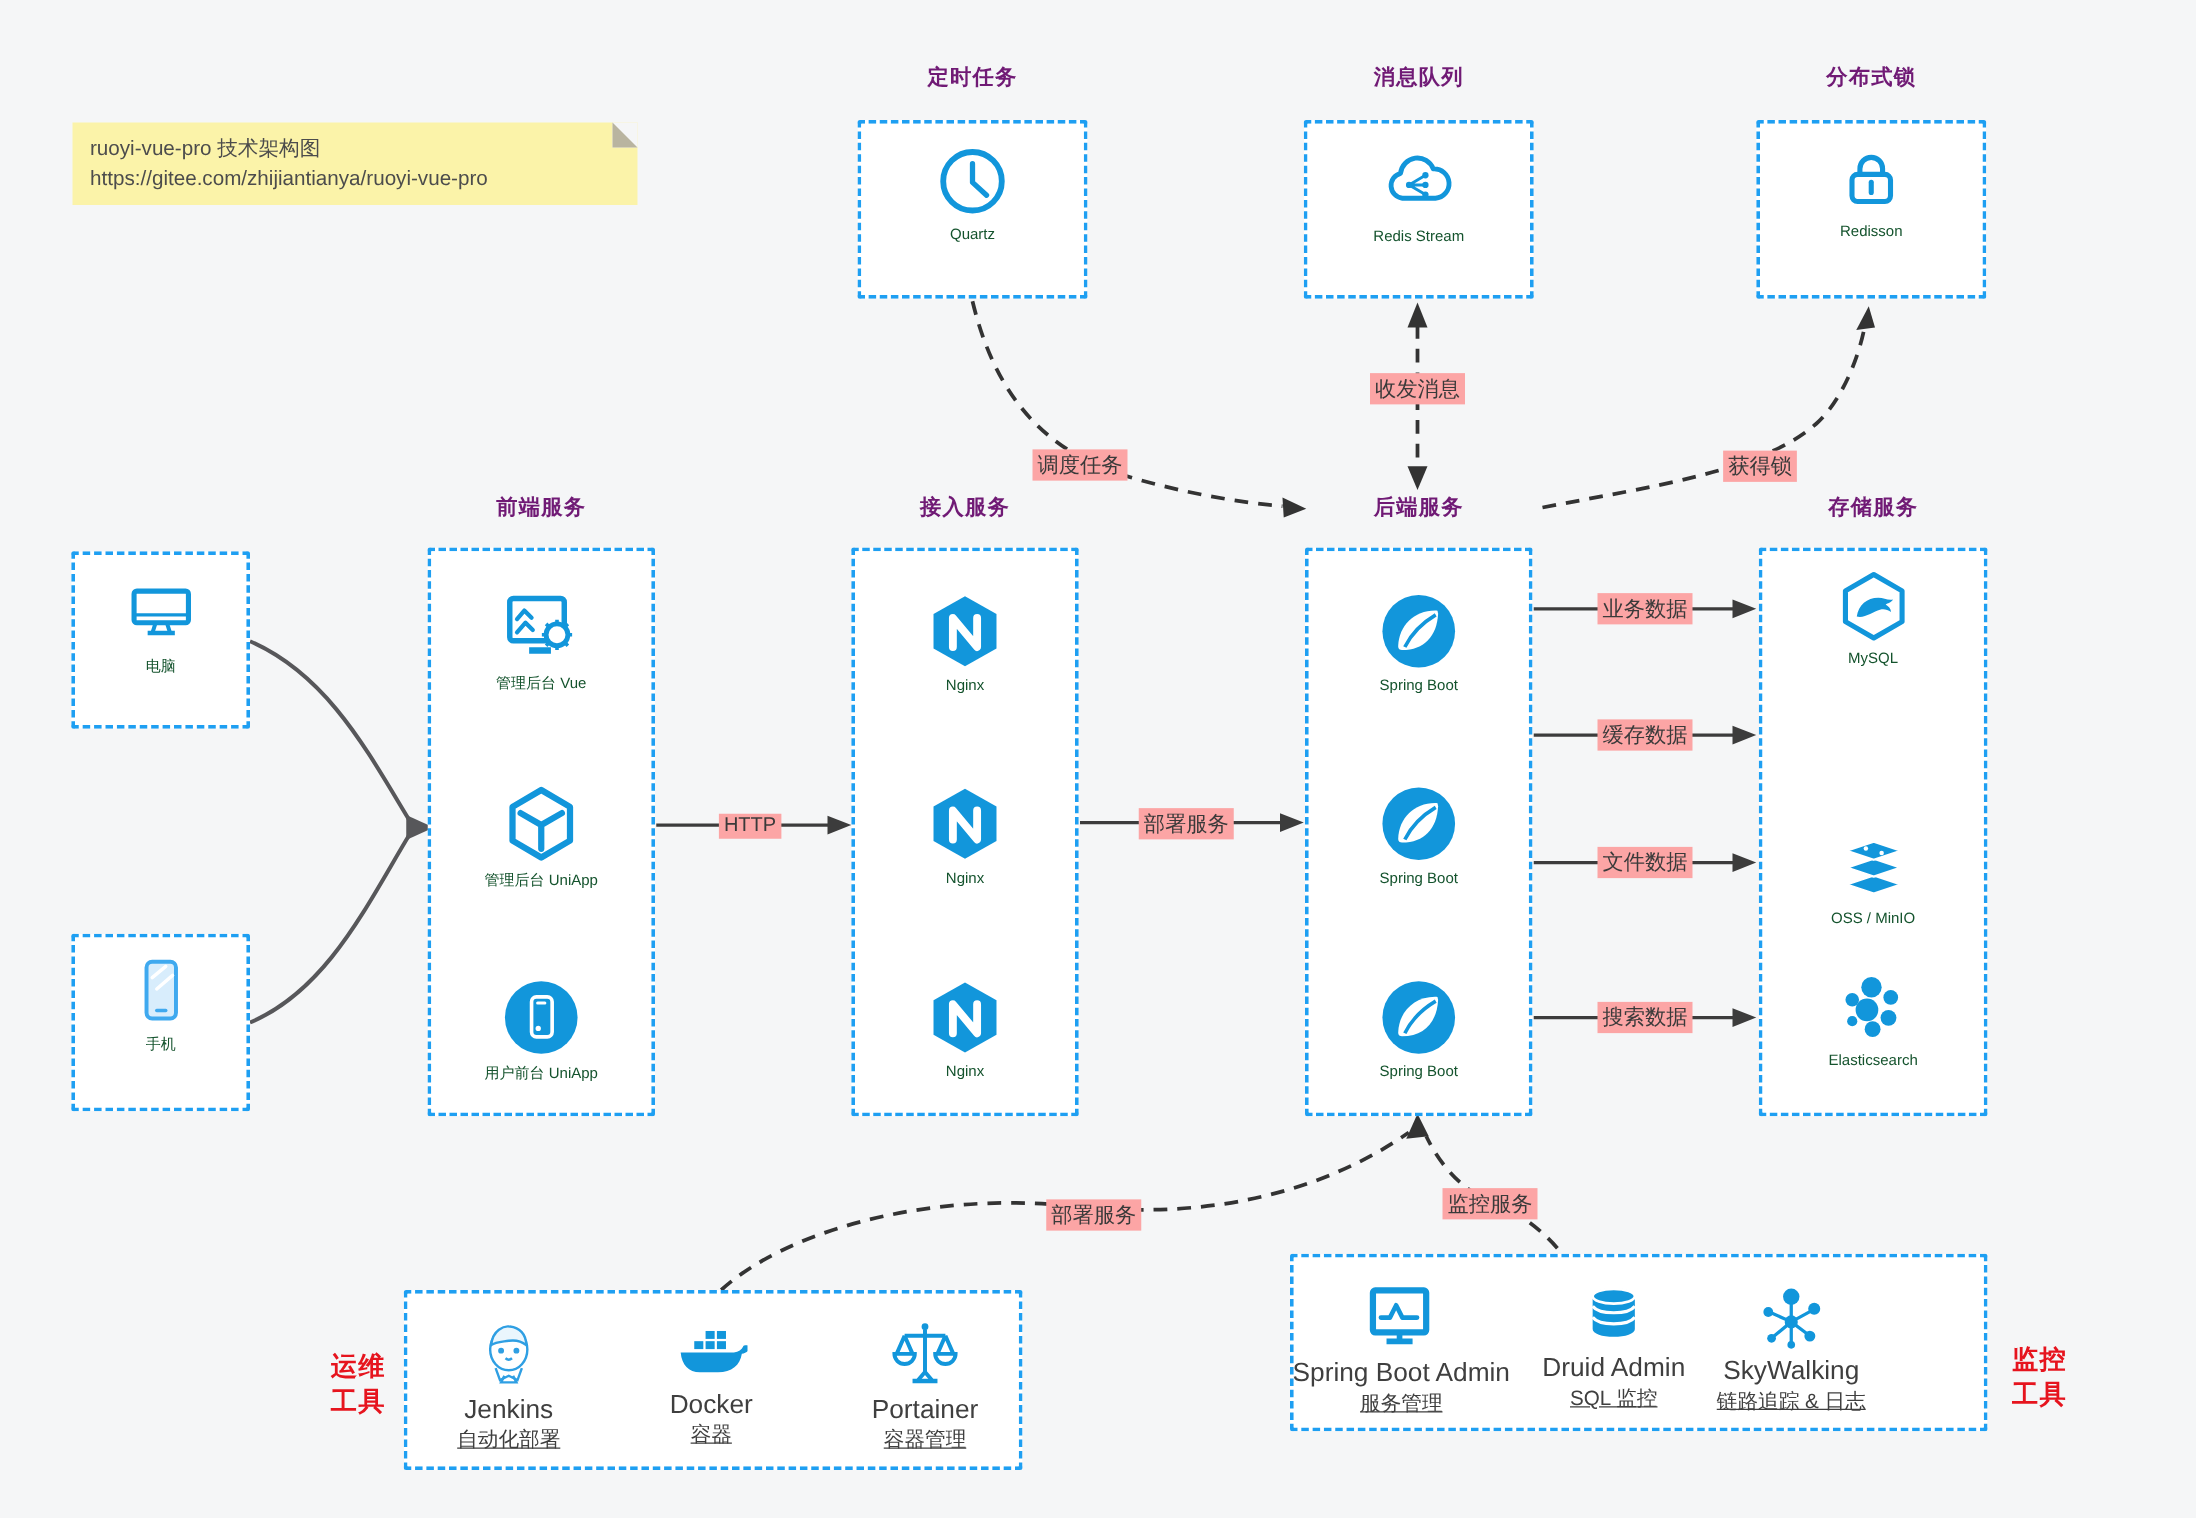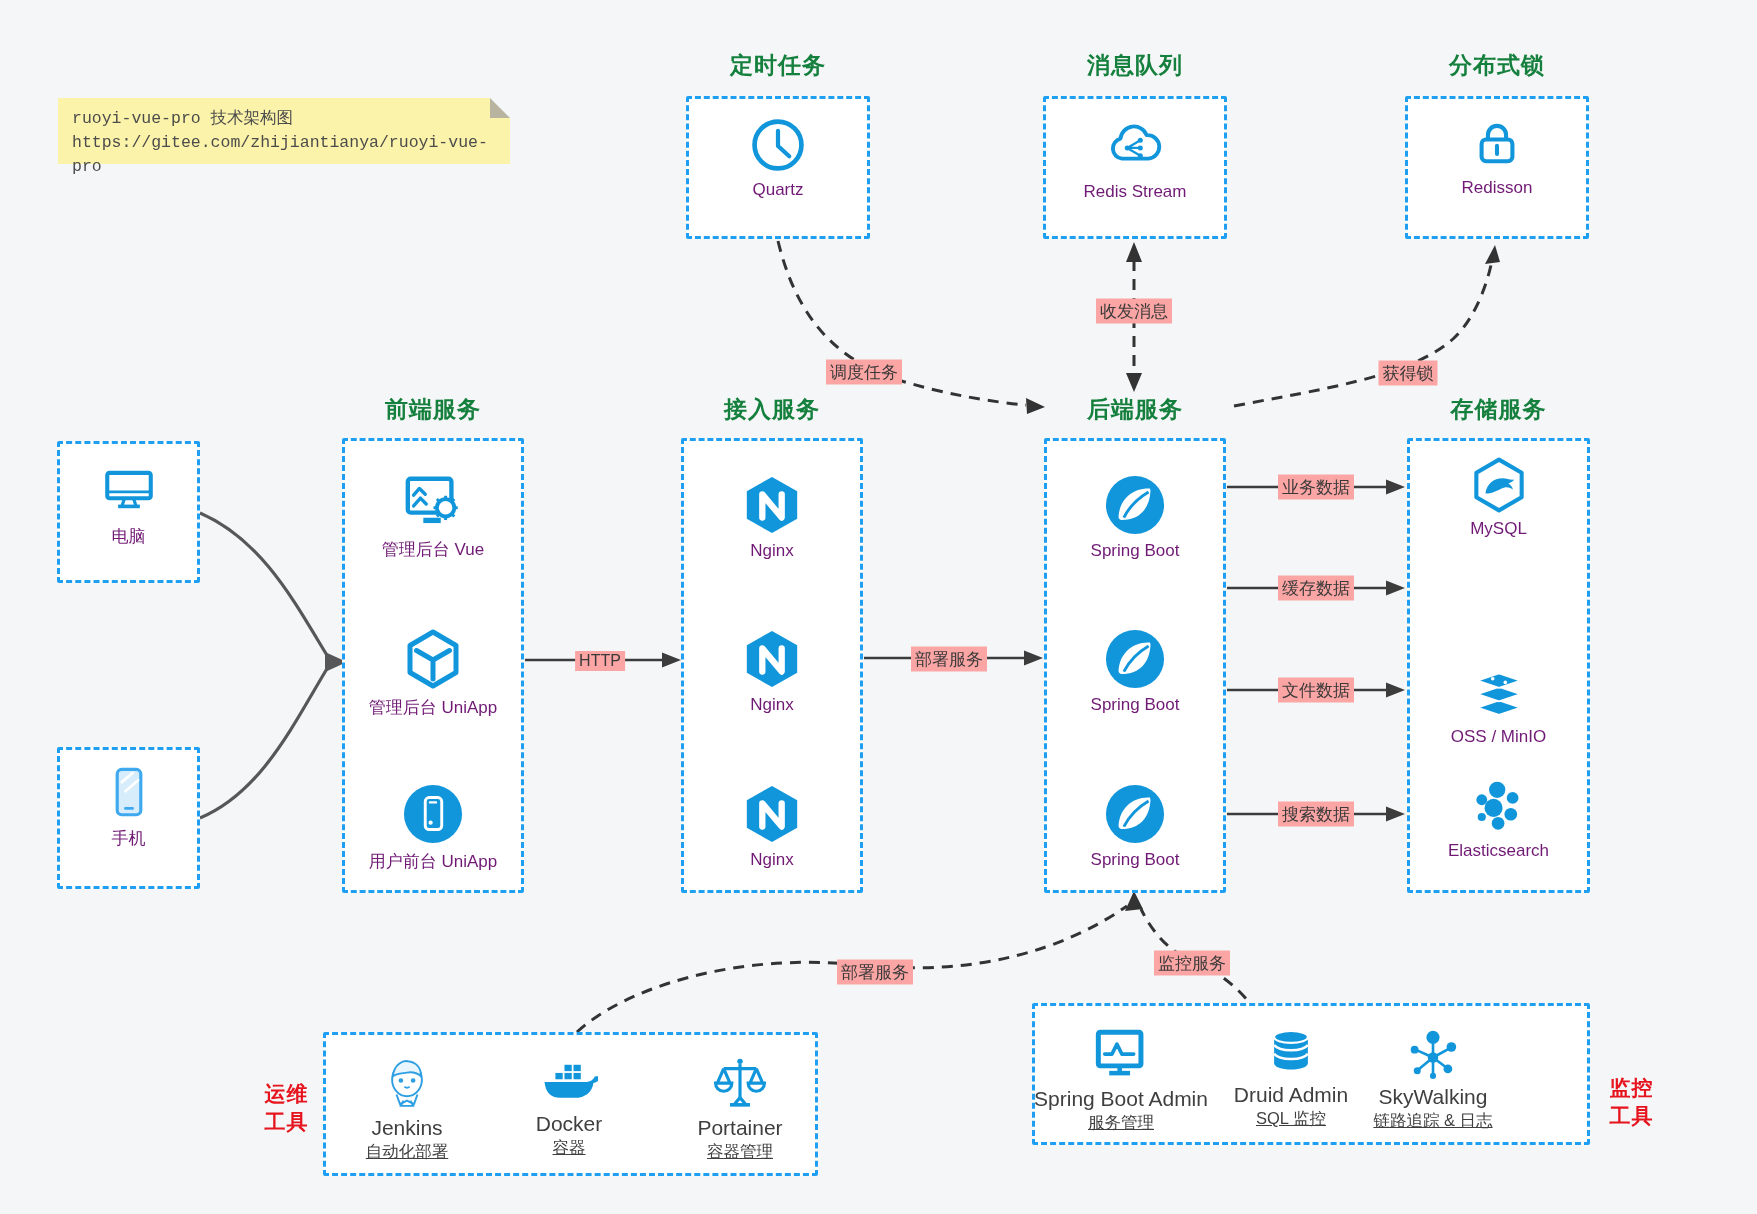--- a/index.html
+++ b/index.html
@@ -1,24 +1,24 @@
 <!DOCTYPE html>
 <html><head>
 <meta charset="utf-8">
 <style>
   html,body{margin:0;padding:0;background:#f5f6f7;font-family:"Liberation Sans","DejaVu Sans",sans-serif;}
   .canvas{position:relative;width:1757px;height:1214px;background:#f5f6f7;overflow:hidden;}
   .wires{position:absolute;left:0;top:0;pointer-events:none;}
   .box{position:absolute;border:3px dashed #1e9ff2;background:#ffffff;border-radius:2px;box-sizing:border-box;}
-  .gtitle{position:absolute;color:#15803d;font-weight:bold;font-size:23px;text-align:center;letter-spacing:1px;}
+  .gtitle{position:absolute;color:#701a75;font-weight:bold;font-size:17px;text-align:center;letter-spacing:1px;}
   .citem{position:absolute;left:0;width:100%;display:flex;flex-direction:column;align-items:center;}
-  .nlabel{font-size:17px;color:#701a75;text-align:right;margin-top:5px;white-space:nowrap;}
+  .nlabel{font-size:12px;color:#14532d;text-align:right;margin-top:5px;white-space:nowrap;}
   .elabel{position:absolute;transform:translate(-50%,-50%);font-size:17px;color:#3a3a3a;background:#fca5a5;padding:1px 4px;white-space:nowrap;}
   .elabel.en{font-size:16px;}
-  .note{position:absolute;left:58px;top:98px;width:452px;height:66px;background:#fbf3a9;color:#4c4c4c;font-size:16.5px;line-height:24px;padding:9px 0 0 14px;box-sizing:border-box;font-family:Liberation Mono, monospace;}
+  .note{position:absolute;left:58px;top:98px;width:452px;height:66px;background:#fbf3a9;color:#4c4c4c;font-size:16.5px;line-height:24px;padding:9px 0 0 14px;box-sizing:border-box;}
   .note::after{content:"";position:absolute;top:0;right:0;width:0;height:0;border-top:20px solid #f5f6f7;border-left:20px solid #b9b4a0;}
   .sidelabel{position:absolute;color:#e6141e;font-weight:bold;font-size:21px;line-height:28px;text-align:center;width:75px;letter-spacing:1px;}
   .bitem{position:absolute;top:20px;display:flex;flex-direction:column;align-items:center;}
   .bname{font-size:21px;color:#3f3f3f;margin-top:3px;white-space:nowrap;}
   .bdesc{font-size:16.5px;color:#3f3f3f;margin-top:1px;white-space:nowrap;text-decoration:underline;}
   .icon{display:inline-flex;}
 </style>
 </head>
 <body>
 

